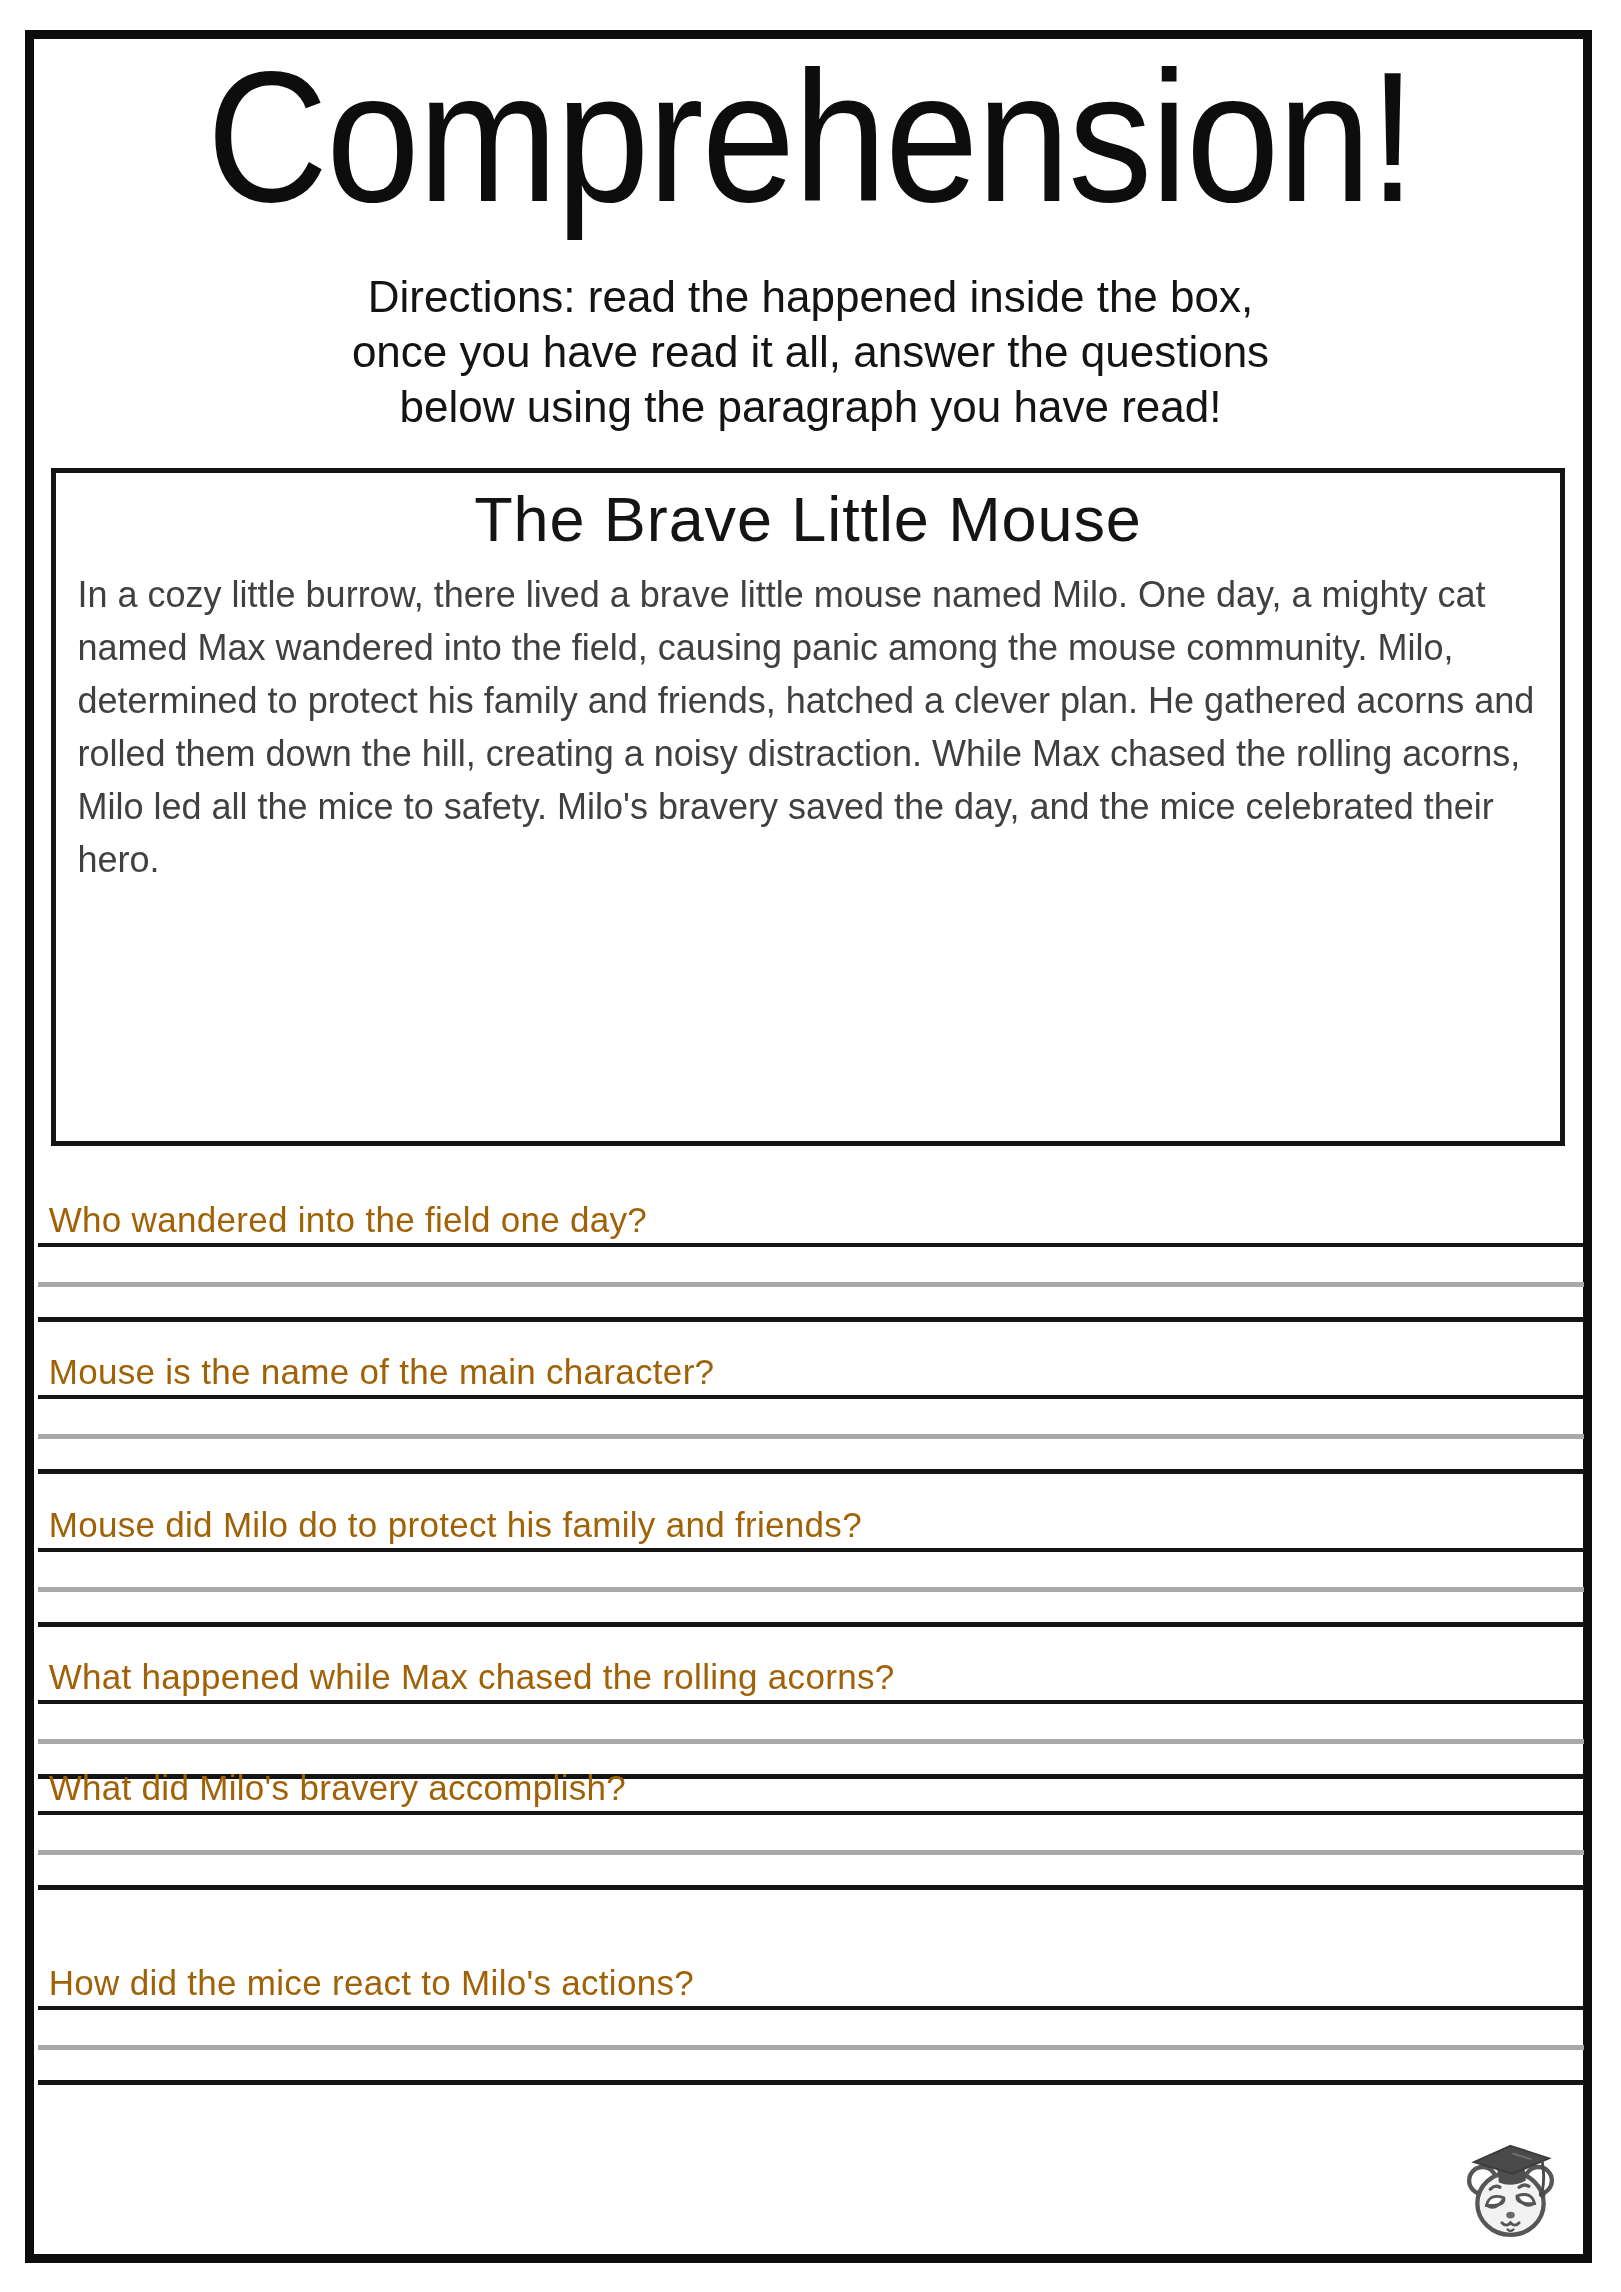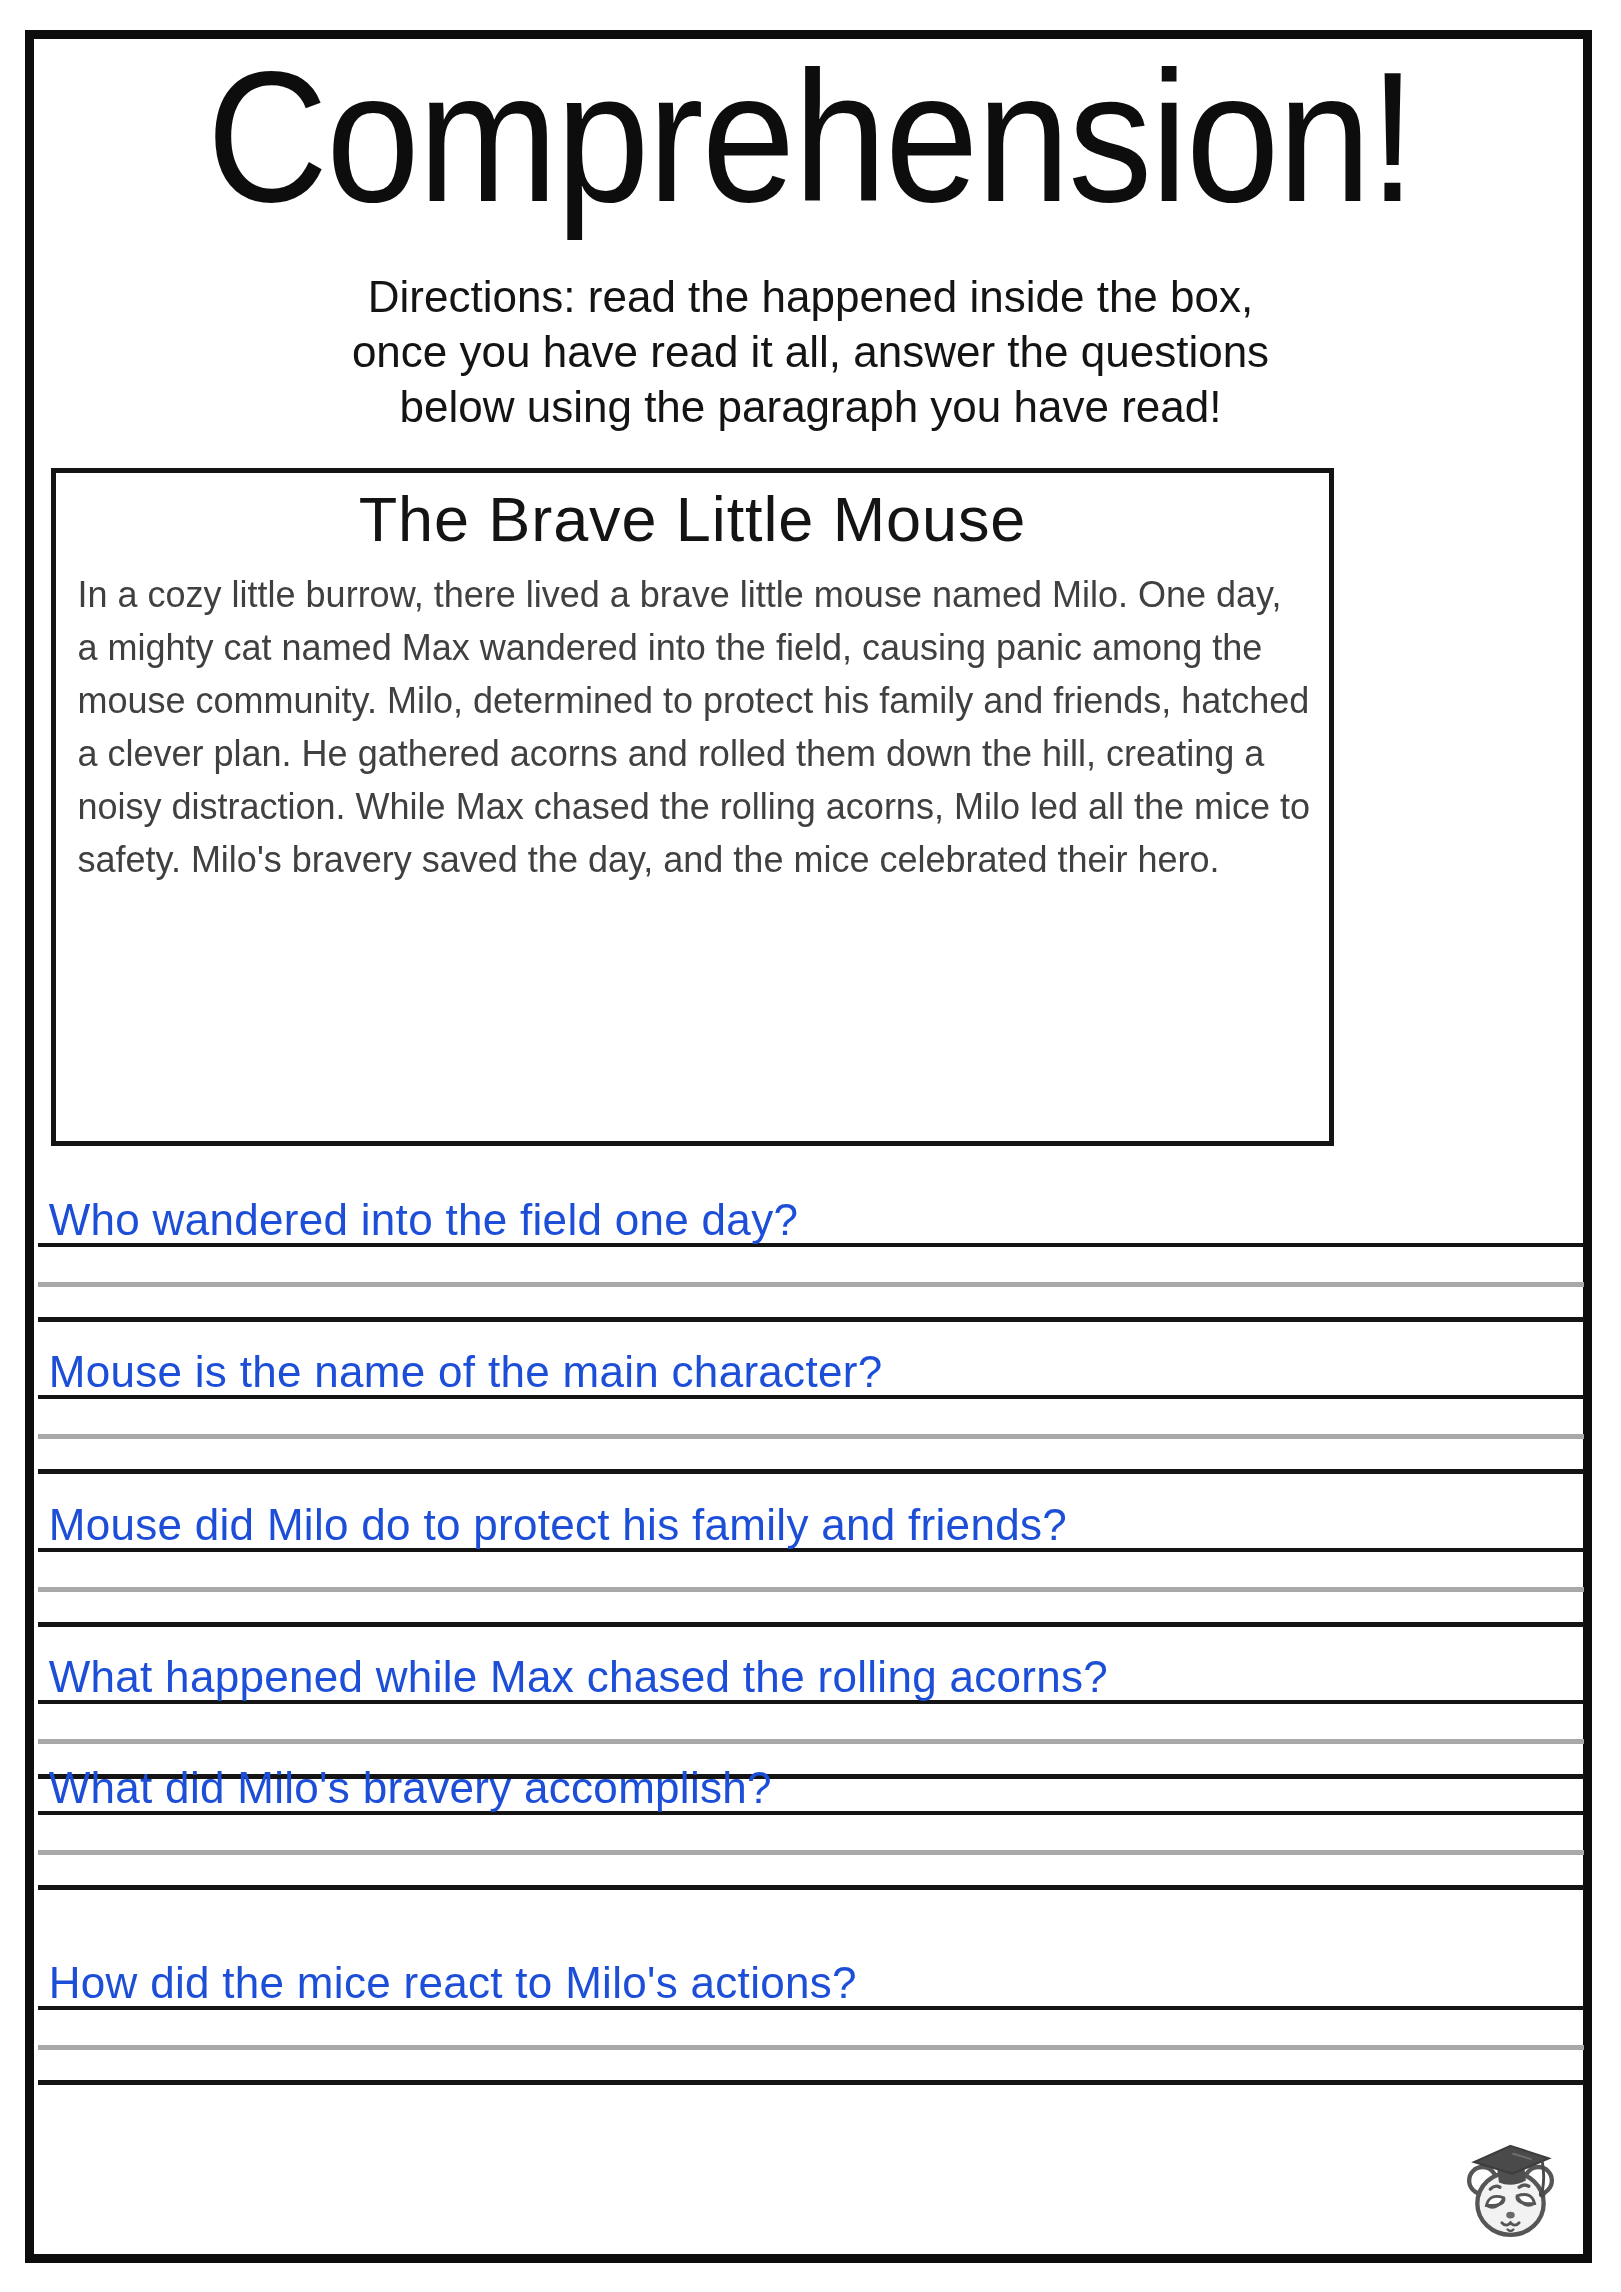--- a/index.html
+++ b/index.html
@@ -27,21 +27,21 @@
     white-space:nowrap;
   }
   .directions {
     position:absolute; top:269px; left:0; width:100%;
     text-align:center;
     font-size:44px; line-height:55px;
     color:#141414;
   }
   .passage-box {
     position:absolute; left:51px; top:468px;
-    width:1283px; height:678px;
+    width:1514px; height:678px;
     border:5.4px solid #141414;
     box-sizing:border-box;
     background:#ffffff;
   }
   .passage-title {
     margin-top:10.7px;
     text-align:center;
     font-size:63px; line-height:70px;
     letter-spacing:0.9px;
     color:#141414;
@@ -52,21 +52,21 @@
     color:#404040;
   }
   .q-block { position:absolute; left:38px; width:1546px; }
   .q-row {
     height:51px;
     border-bottom:4.5px solid #141414;
     padding-left:10.7px;
     display:flex; align-items:flex-end;
     box-sizing:content-box;
   }
-  .q-text { font-size:44px; line-height:47px; letter-spacing:0.3px; color:#1d4ed8; white-space:nowrap; }
+  .q-text { font-size:35px; line-height:47px; letter-spacing:0.3px; color:#a16207; white-space:nowrap; }
   .a-line { width:100%; }
   .a-line.gray { height:5.4px; background:#a8a8a8; margin-top:35px; }
   .a-line.dark { height:4.5px; background:#141414; margin-top:30px; }
   .logo {
     position:absolute; left:1462px; top:2142px;
     width:97px; height:100px;
   }
 </style>
 </head>
 <body>

